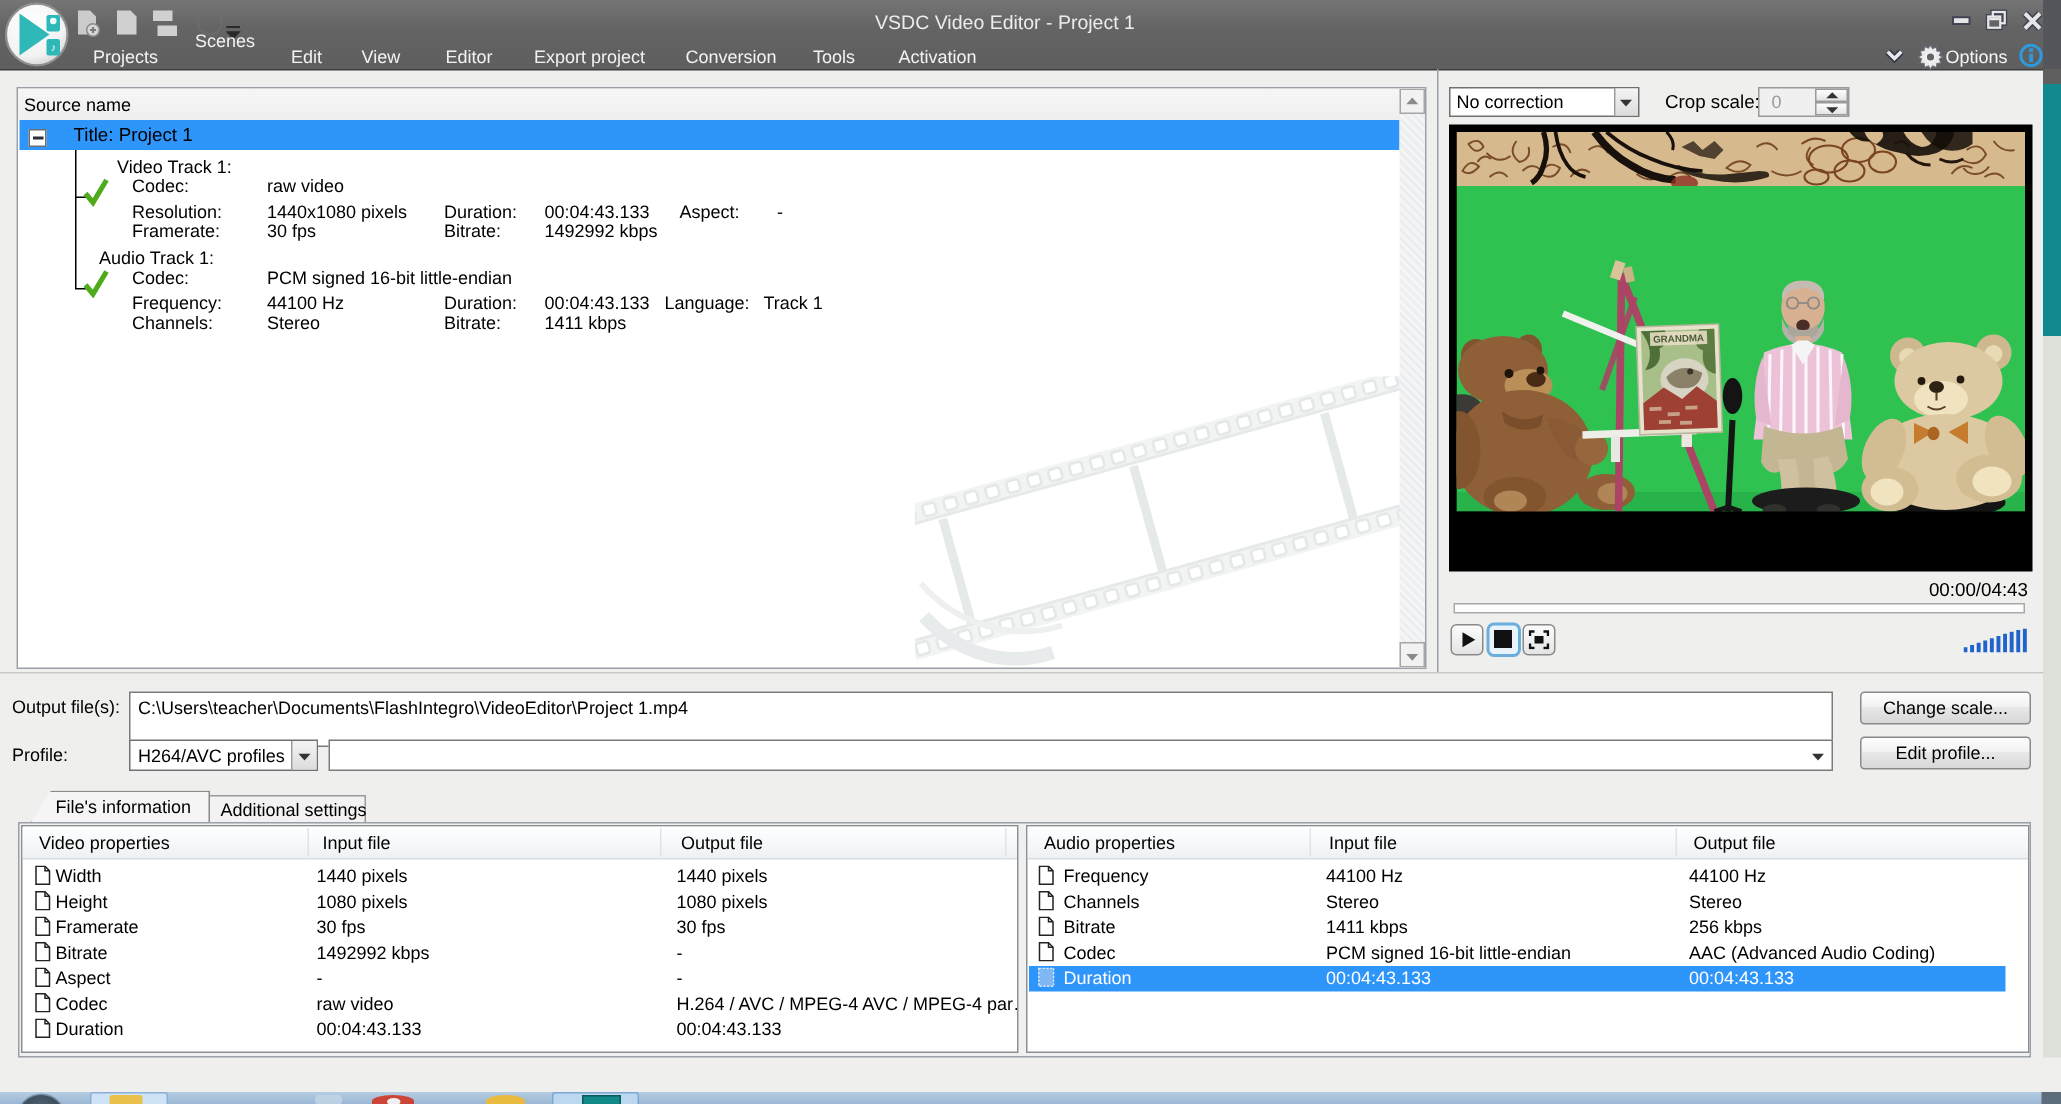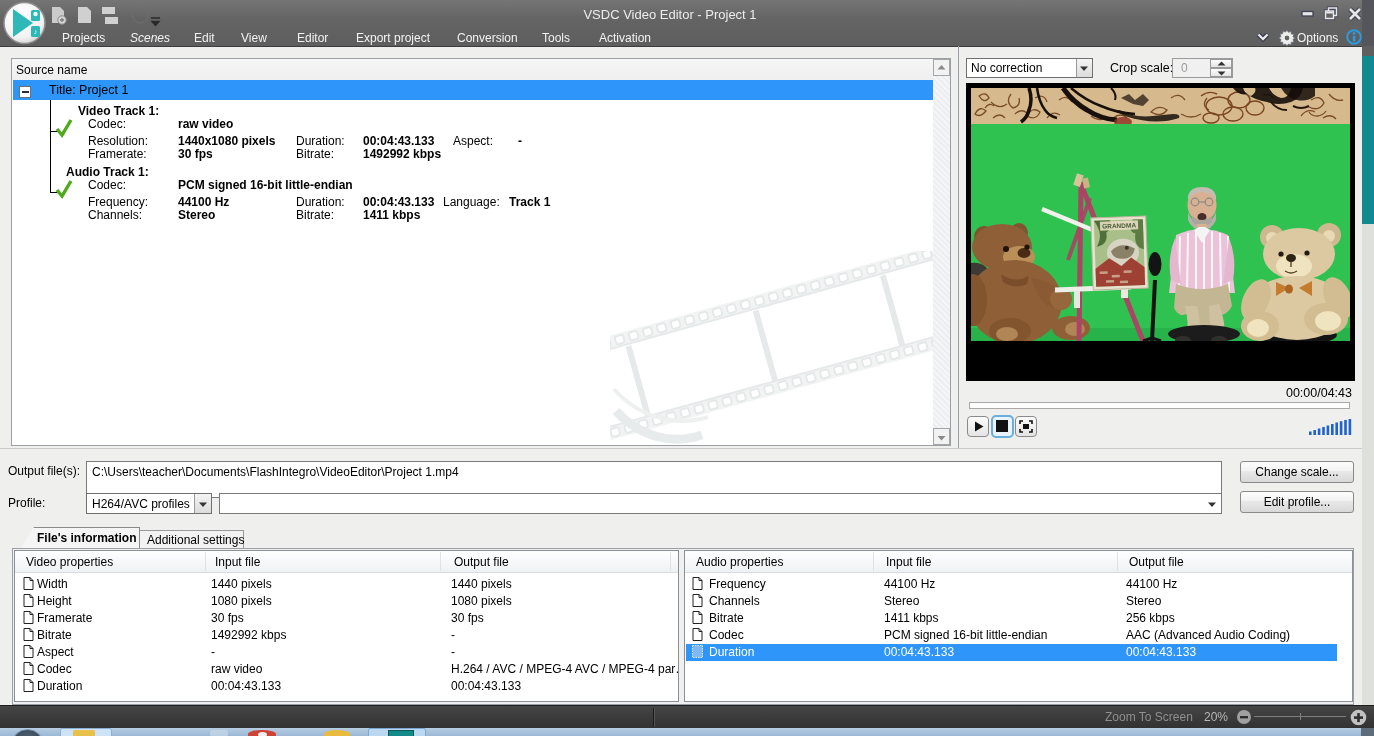--- a/index.html
+++ b/index.html
@@ -1,19 +1,19 @@
 <!DOCTYPE html>
 <html><head>
 <meta charset="utf-8">
 <style>
   html,body{margin:0;padding:0;}
   body{font-family:"Liberation Sans",sans-serif;font-size:12px;color:#000;}
   #app{position:relative;width:1374px;height:736px;overflow:hidden;background:#efefee;}
   .abs{position:absolute;white-space:nowrap;}
-  .b{font-weight:bold;}
+  .b{font-weight:normal;}
 </style>
 </head>
 <body>
 <div id="app">
 
   <div class="abs" id="titlebar" style="left:0;top:0;width:1374px;height:46px;background:linear-gradient(#757575,#646464 40%,#5e5e5e);border-bottom:1px solid #3c3c3c;">
 
     <svg class="abs" style="left:3px;top:1px;" width="43" height="44" viewBox="0 0 43 44">
       <defs>
         <radialGradient id="logograd" cx="40%" cy="30%" r="80%">
@@ -53,21 +53,21 @@
       <rect x="30.2" y="5.7" width="6.6" height="1.8" fill="#e8e8e8"></rect>
       <g stroke="#3f4354" stroke-width="4.6">
           <path d="M54 3 L64 13 M64 3 L54 13"></path>
         </g>
       <g stroke="#e6e6e6" stroke-width="2.6">
           <path d="M54 3 L64 13 M64 3 L54 13"></path>
         </g>
     </svg>
 
     <div class="abs" style="top:31px;left:62px;color:#f2f2f2;">Projects</div>
-    <div class="abs" style="top:31px;left:130px;color:#f2f2f2;font-style:italic;">Scenes</div>
+    <div class="abs" style="top:20px;left:130px;color:#f2f2f2;">Scenes</div>
     <div class="abs" style="top:31px;left:194px;color:#f2f2f2;">Edit</div>
     <div class="abs" style="top:31px;left:241px;color:#f2f2f2;">View</div>
     <div class="abs" style="top:31px;left:297px;color:#f2f2f2;">Editor</div>
     <div class="abs" style="top:31px;left:356px;color:#f2f2f2;">Export project</div>
     <div class="abs" style="top:31px;left:457px;color:#f2f2f2;">Conversion</div>
     <div class="abs" style="top:31px;left:542px;color:#f2f2f2;">Tools</div>
     <div class="abs" style="top:31px;left:599px;color:#f2f2f2;">Activation</div>
     <svg class="abs" style="left:1257px;top:33px;" width="12" height="9" viewBox="0 0 12 9">
         <path d="M1.5 1.5 L6 6 L10.5 1.5" fill="none" stroke="#33364a" stroke-width="4.6"></path>
         <path d="M1.5 1.5 L6 6 L10.5 1.5" fill="none" stroke="#e8e8e8" stroke-width="2.4"></path>
@@ -563,37 +563,20 @@
     <div class="abs" style="left:441px;top:77px;">AAC (Advanced Audio Coding)</div>
     <div class="abs" style="left:1px;top:93px;width:651px;height:17px;background:#2e95fa;"></div>
     <svg class="abs" style="left:7px;top:94px;" width="11" height="13" viewBox="0 0 11 13">
         <rect x="0.5" y="0.5" width="10" height="12" fill="#7fb8f5" stroke="#dce9f8" stroke-dasharray="1.5,1"></rect>
       </svg>
     <div class="abs" style="left:24px;top:94px;color:#fff;">Duration</div>
     <div class="abs" style="left:199px;top:94px;color:#fff;">00:04:43.133</div>
     <div class="abs" style="left:441px;top:94px;color:#fff;">00:04:43.133</div>
   </div>
 
-  <div class="abs" style="left:0;top:705px;width:1374px;height:23px;background:linear-gradient(#454545,#323232);border-top:1px solid #1e1e1e;box-sizing:border-box;">
-    <div class="abs" style="left:653px;top:2px;width:1px;height:19px;background:#1a1a1a;"></div>
-    <div class="abs" style="left:654px;top:2px;width:1px;height:19px;background:#555;"></div>
-    <div class="abs" style="left:1105px;top:4px;color:#8f8f8f;">Zoom To Screen</div>
-    <div class="abs" style="left:1204px;top:4px;color:#b8b8b8;">20%</div>
-    <svg class="abs" style="left:1236px;top:3px;" width="16" height="16">
-        <circle cx="8" cy="8" r="7" fill="#a0a0a0"></circle>
-        <rect x="4" y="7" width="8" height="2.4" fill="#2e2e2e"></rect>
-      </svg>
-    <div class="abs" style="left:1254px;top:10px;width:92px;height:1px;background:#7e7e7e;"></div>
-    <div class="abs" style="left:1300px;top:7px;width:1px;height:7px;background:#7e7e7e;"></div>
-    <svg class="abs" style="left:1350px;top:3px;" width="17" height="17">
-        <circle cx="8.5" cy="8.5" r="7.8" fill="#c2c2c2"></circle>
-        <rect x="4" y="7.3" width="9" height="2.6" fill="#2e2e2e"></rect>
-        <rect x="7.2" y="4.1" width="2.6" height="9" fill="#2e2e2e"></rect>
-      </svg>
-  </div>
   <div class="abs" style="left:0;top:728px;width:1374px;height:8px;background:linear-gradient(#b6cde2,#9ab7d4);overflow:hidden;">
     <div class="abs" style="left:11px;top:1px;width:31px;height:31px;border-radius:50%;background:radial-gradient(circle at 50% 35%,#55687a,#22313e);border:1px solid #7a93a8;"></div>
     <div class="abs" style="left:60px;top:0px;width:50px;height:10px;background:#cfe3f7;border:1px solid #8ab0d8;border-radius:2px;"></div>
     <div class="abs" style="left:73px;top:2px;width:22px;height:8px;background:#e8c04a;border-radius:2px 2px 0 0;"></div>
     <div class="abs" style="left:210px;top:2px;width:18px;height:7px;background:#c8d8e8;border-radius:3px;opacity:0.7;"></div>
     <div class="abs" style="left:248px;top:2px;width:28px;height:8px;border-radius:50% 50% 0 0;background:#cc4437;"></div>
     <div class="abs" style="left:258px;top:4px;width:9px;height:5px;border-radius:50%;background:#f0f0f0;"></div>
     <div class="abs" style="left:324px;top:2px;width:26px;height:8px;border-radius:50% 50% 0 0;background:#e8ba3e;"></div>
     <div class="abs" style="left:368px;top:0px;width:56px;height:10px;background:#bcd8f0;border:1px solid #7aa8d4;border-radius:2px;"></div>
     <div class="abs" style="left:388px;top:2px;width:24px;height:8px;background:#128a8a;border:1px solid #0a5a5a;"></div>

